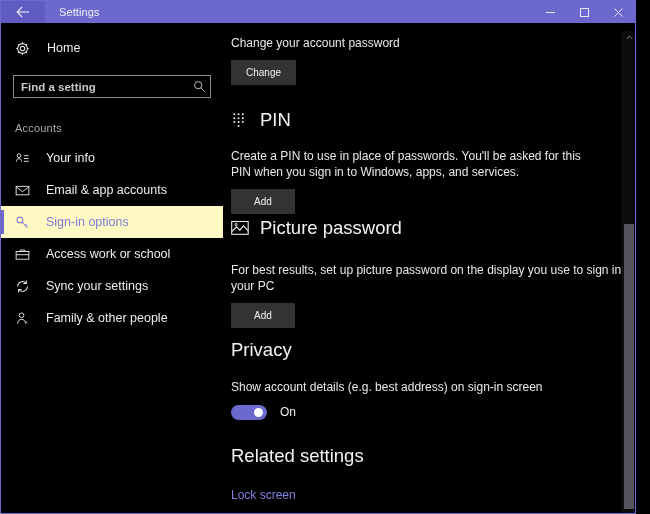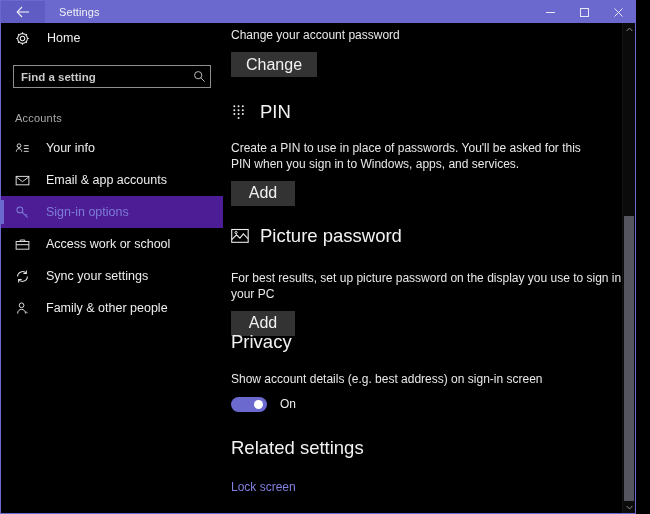--- a/index.html
+++ b/index.html
@@ -70,20 +70,21 @@
     display: flex;
     height: 490px;
     background: #000000;
   }
 
   
   .sidebar {
     width: 222px;
     flex: 0 0 222px;
     background: #000000;
+    padding-top: 10px;
     box-sizing: border-box;
   }
 
   .home-row {
     display: flex;
     align-items: center;
     height: 30px;
     padding-left: 14px;
     cursor: pointer;
   }
@@ -153,31 +154,32 @@
     white-space: nowrap;
     text-align: right;
   }
   .nav-item.selected::before {
     content: "";
     position: absolute;
     left: 0; top: 4px; bottom: 4px;
     width: 3px;
     background: #6b69ce;
   }
-  .nav-item.selected { background: #4c1d95; }
+  .nav-item.selected { background: #fef9c3; }
   .nav-item.selected .lbl { color: #7e7cd8; }
   .nav-item.selected .ico { color: #7e7cd8; }
 
   
   .content {
     position: relative;
     flex: 1 1 auto;
     background: #000000;
     padding-left: 8px;
     overflow: hidden;
+    margin-top: 8px;
   }
   .content-inner {
     position: relative;
     margin-top: -10px;
   }
 
   .sec-desc {
     color: #e8e8e8;
     font-size: 12px;
     line-height: 16px;
@@ -202,21 +204,21 @@
 
   .btn {
     margin-top: 9px;
     height: 25px;
     min-width: 64px;
     padding: 0 14px;
     background: #333333;
     color: #f0f0f0;
     border: 1px solid #333333;
     font-family: "Liberation Sans", sans-serif;
-    font-size: 16px;
+    font-size: 10px;
     cursor: pointer;
     display: inline-flex;
     align-items: center;
     justify-content: center;
   }
 
   .blk { position: absolute; left: 0; }
 
   
   .toggle-row { display: flex; align-items: flex-start; }
@@ -441,21 +443,21 @@
                 </g>
               </svg>
             </span>
             <span class="txt">PIN</span>
           </div>
           <div class="sec-desc" style="margin-top:18px;">Create a PIN to use in place of passwords. You'll be asked for this</div>
           <div class="sec-desc">PIN when you sign in to Windows, apps, and services.</div>
           <button class="btn">Add</button>
         </div>
 
-        <div class="blk" style="top:214px;">
+        <div class="blk" style="top:198px;">
           <div class="sec-head">
             <span class="ico">
               <svg width="18" height="16" viewBox="0 0 19 17">
                 <rect x="0.7" y="1.6" width="17.5" height="13.6" fill="none" stroke="#ededed" stroke-width="1.15"></rect>
                 <path d="M0.7 12.4 L5.8 7.2 L9.4 10.8 L13.1 6.2 L18.2 11.6" fill="none" stroke="#ededed" stroke-width="1.15"></path>
                 <circle cx="5.3" cy="4.8" r="1.15" fill="none" stroke="#ededed" stroke-width="1.05"></circle>
               </svg>
             </span>
             <span class="txt">Picture password</span>
           </div>

